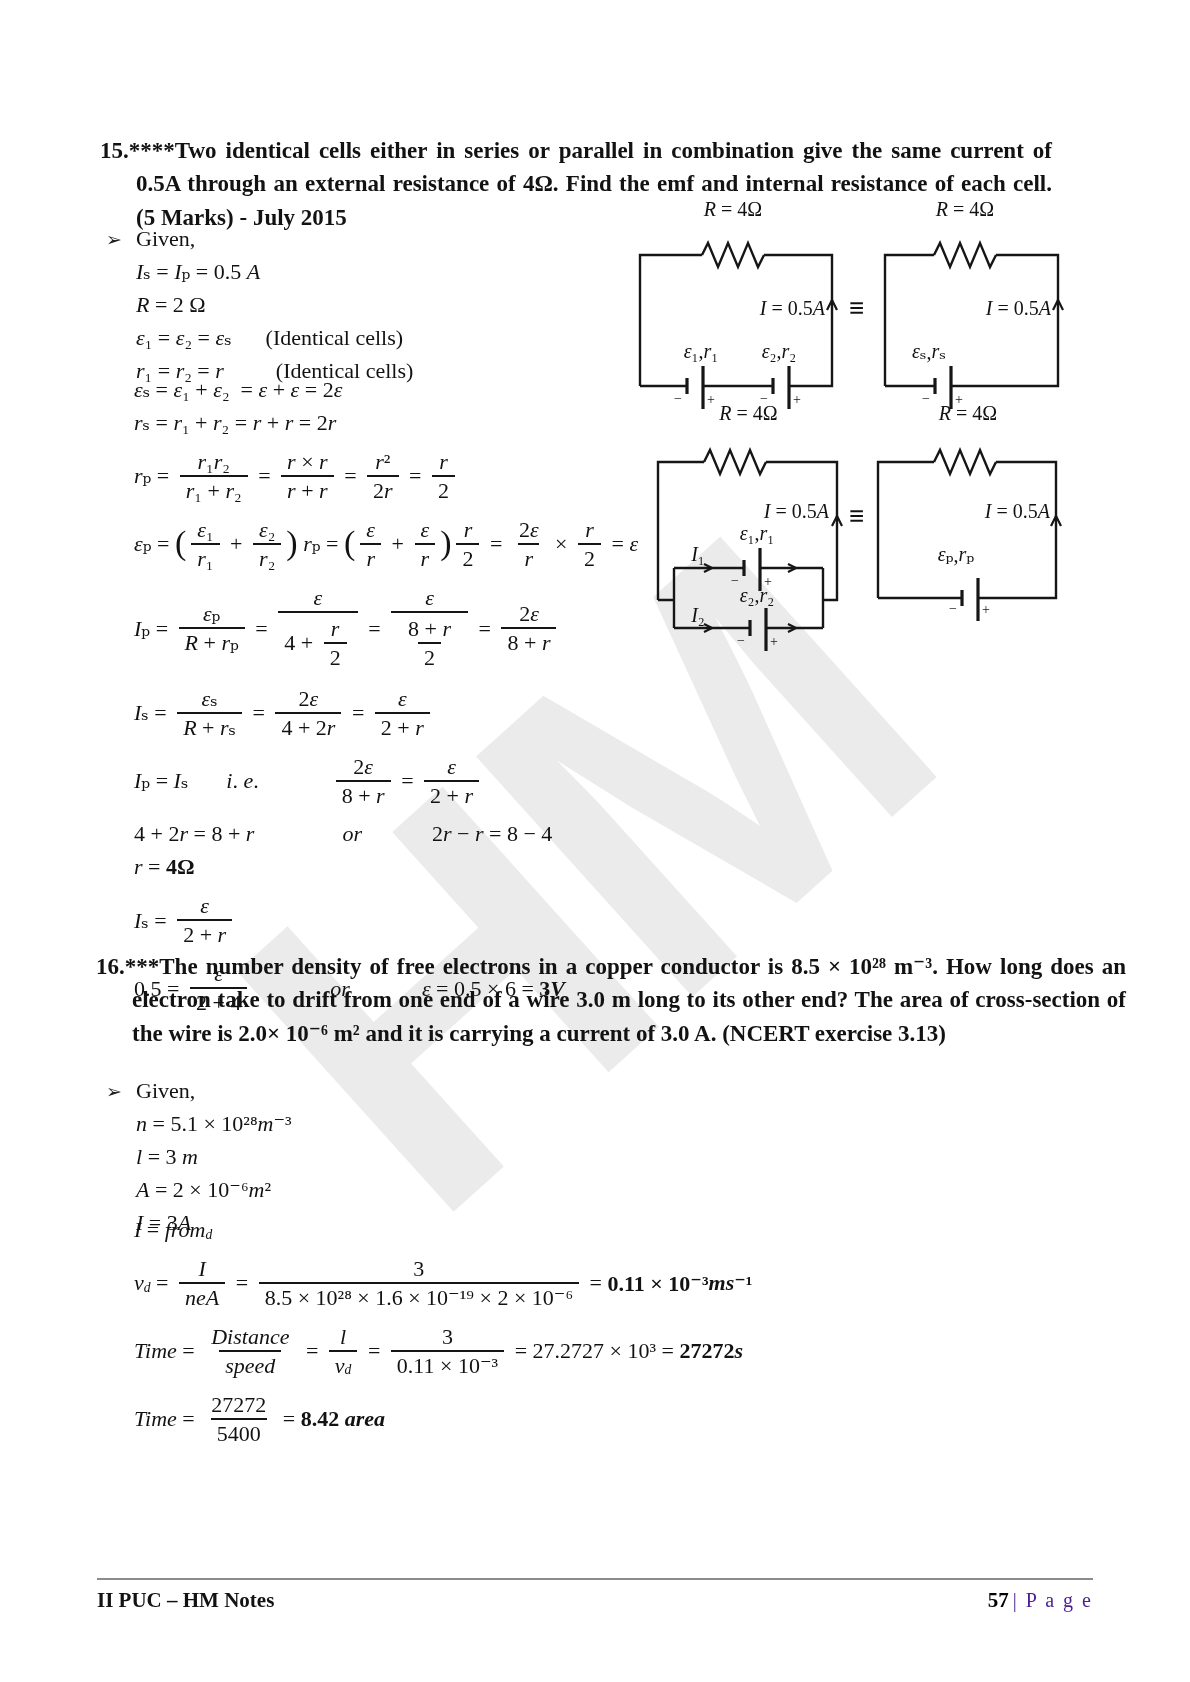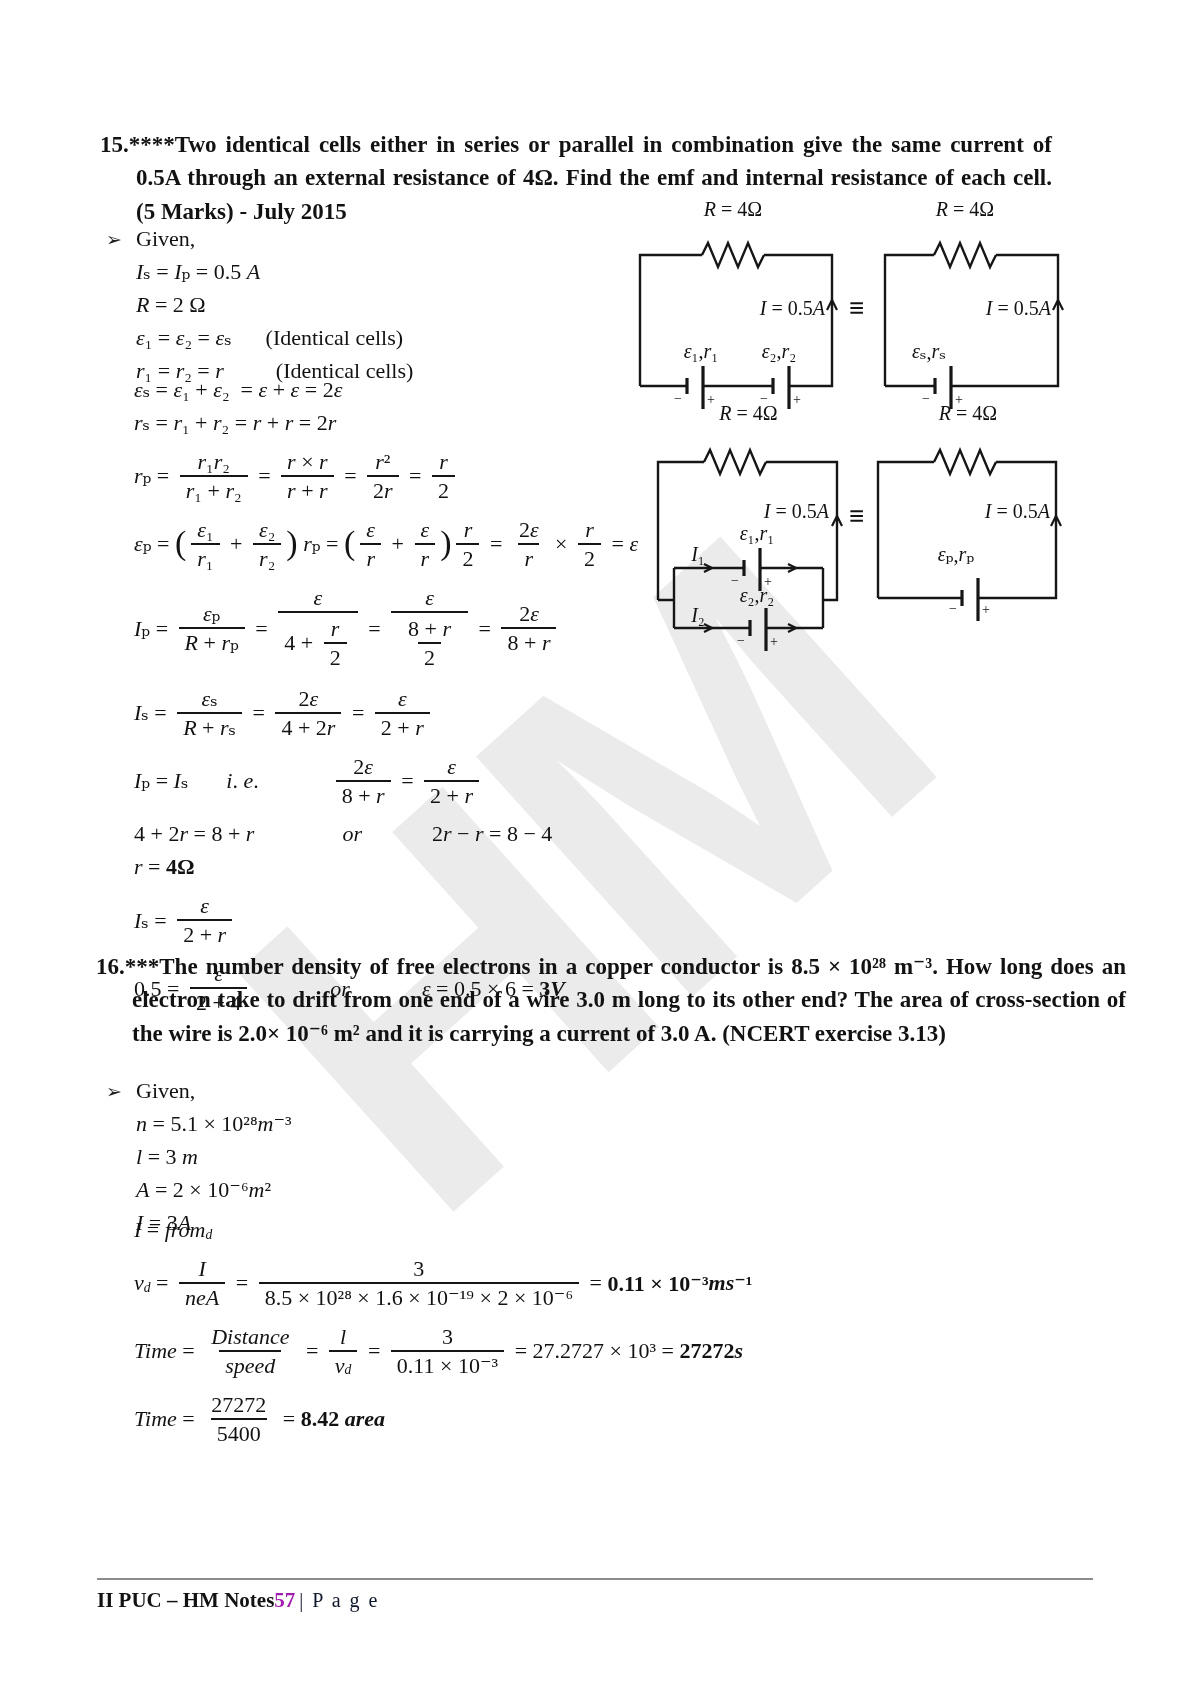--- a/index.html
+++ b/index.html
@@ -6,21 +6,21 @@
   body{width:1190px;height:1682px;position:relative;overflow:hidden;
        font-family:"Liberation Serif","DejaVu Serif",serif;color:#121212;}
   #page{position:absolute;inset:0;}
   .watermark{position:absolute;left:130px;top:460px;width:900px;height:840px;z-index:0;
      display:flex;align-items:center;justify-content:center;
      font-family:"Liberation Sans","DejaVu Sans",sans-serif;font-weight:bold;
      font-size:470px;color:#ebebeb;letter-spacing:-18px;transform:rotate(-42deg);user-select:none;}
   .content{position:relative;z-index:1;}
   .prob{position:absolute;font-weight:bold;font-size:23px;line-height:1.45;
         text-align:justify;padding-left:36px;text-indent:-36px;}
-  #p15-title{left:100px;top:128px;width:916px;}
+  #p15-title{left:100px;top:134px;width:916px;}
   #p16-title{left:96px;top:950px;width:994px;}
   .given-block{position:absolute;font-size:22px;}
   #p15-given{left:106px;top:224px;width:560px;}
   #p16-given{left:106px;top:1076px;width:560px;}
   .given-head{display:flex;align-items:center;height:30px;}
   .garrow{width:30px;font-size:19px;color:#222;}
   .gword{font-size:22px;}
   .given-block .eq-list{margin-left:30px;}
   .eq-list{font-size:22px;}
   #p15-work{position:absolute;left:134px;top:372px;width:620px;}
@@ -46,25 +46,25 @@
   .sign{font-size:14px;fill:#161616;font-family:"Liberation Serif",serif;}
   .clabel{position:absolute;font-size:20px;text-align:center;white-space:pre;display:flex;justify-content:center;}
   #circuit-a{left:636px;top:196px;width:205px;height:220px;}
   #circuit-b{left:880px;top:196px;width:185px;height:220px;}
   #circuit-c{left:646px;top:400px;width:200px;height:255px;}
   #circuit-d{left:870px;top:400px;width:196px;height:230px;}
   .equiv{position:absolute;font-size:27px;font-weight:bold;}
   #equiv-1{left:849px;top:293px;}
   #equiv-2{left:849px;top:501px;}
   .footer{position:absolute;left:97px;top:1578px;width:996px;display:flex;
-          align-items:baseline;
+          justify-content:space-between;align-items:baseline;
           border-top:2px solid #8c8c8c;padding-top:8px;}
   .footer .fl{font-weight:bold;font-size:21px;}
-  .footer .fnum2{font-weight:bold;font-size:21px;color:#a21caf;}
-  .footer .fword{font-size:20px;color:#0f172a;letter-spacing:2px;}
+  .footer .fnum2{font-weight:bold;font-size:21px;color:#000000;}
+  .footer .fword{font-size:20px;color:#4c1d95;letter-spacing:2px;}
 </style>
 </head>
 <body>
 
 <div id="page">
   <div class="watermark">HM</div>
 
   <div class="content">
 
     <div class="prob" id="p15-title"><span>15.</span><span>****</span><span>Two identical cells either in series or parallel in combination give the same current of 0.5A through an external resistance of 4Ω. Find the emf and internal resistance of each cell. (5 Marks) - July 2015</span></div>

